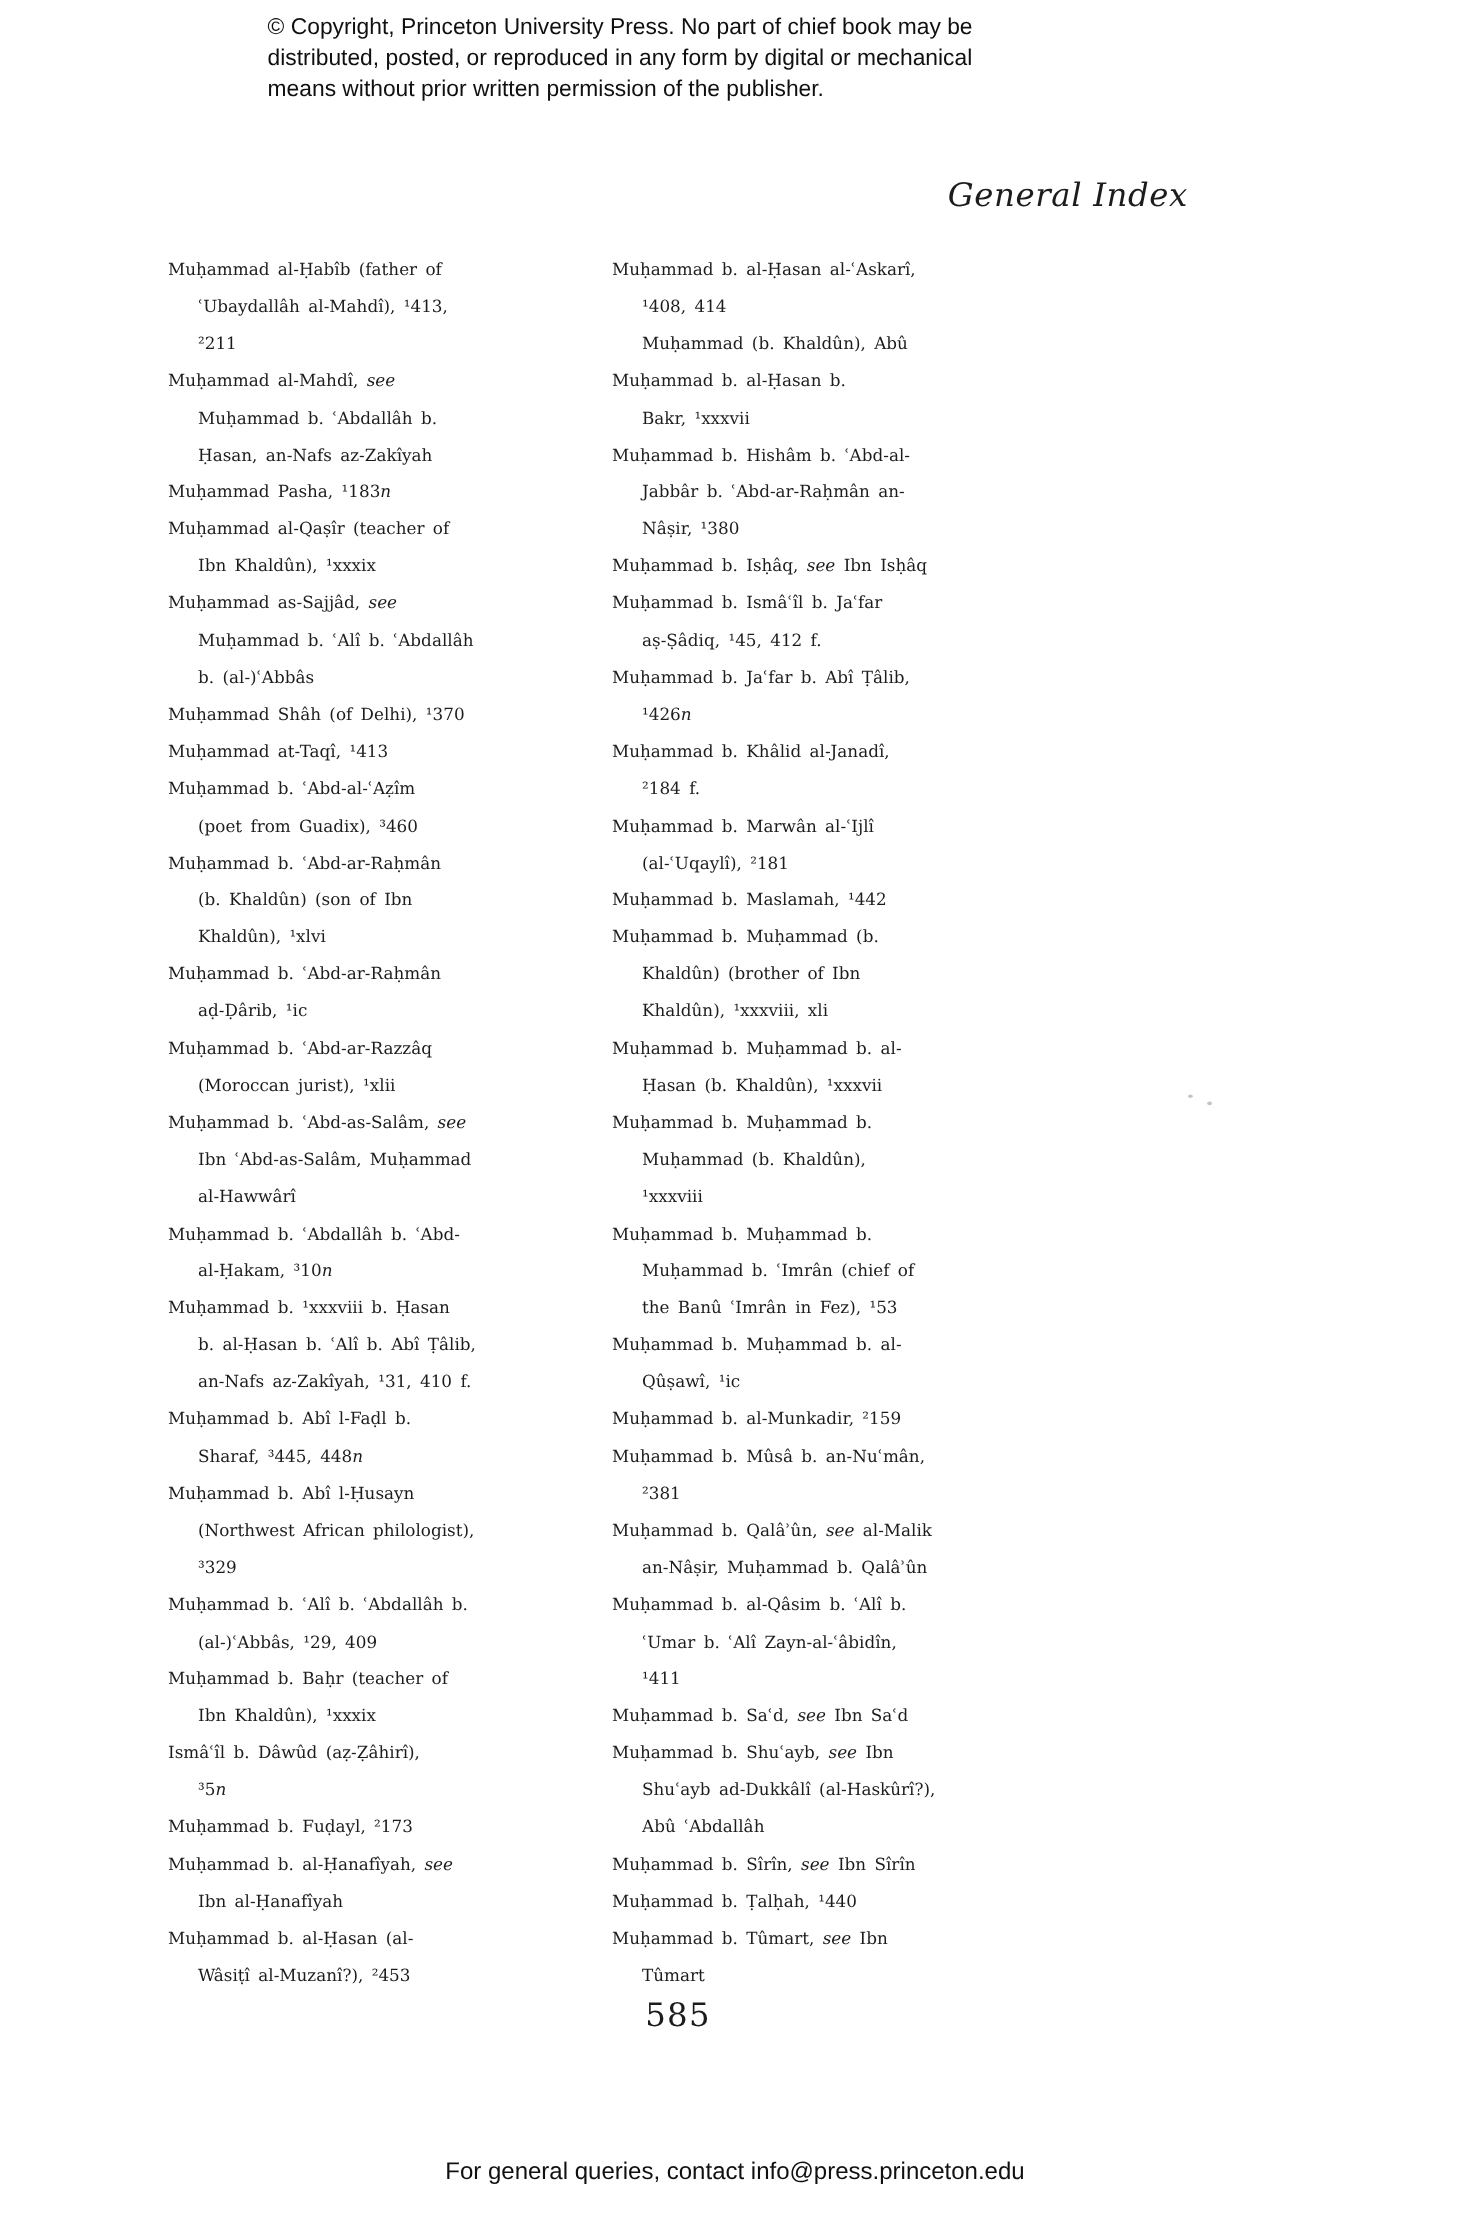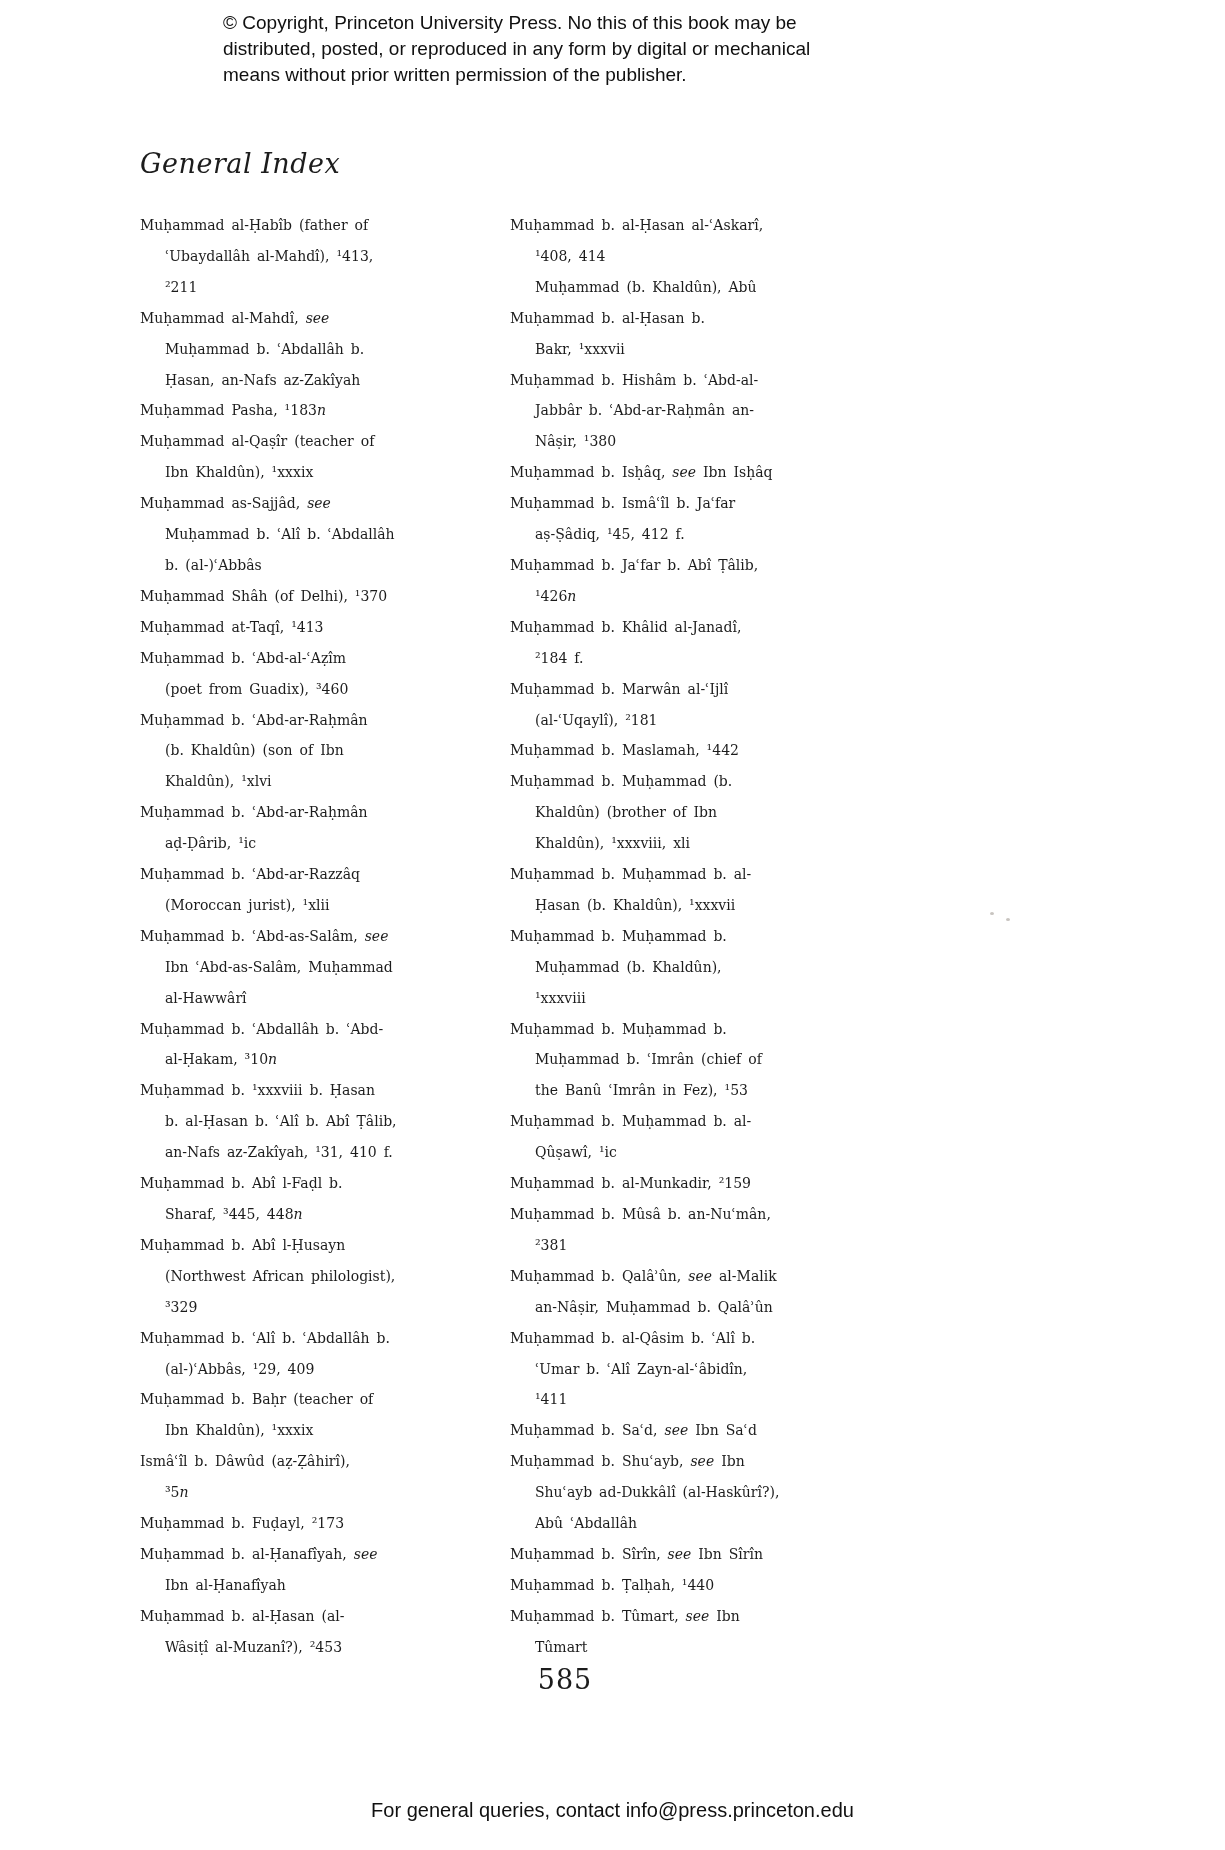--- a/index.html
+++ b/index.html
@@ -11,21 +11,21 @@
     color: #1c1c1c;
     overflow: hidden;
   }
   .copyright {
     position: absolute; left: 223px; top: 10px; width: 680px;
     font-family: "Liberation Sans", sans-serif;
     font-size: 19px; line-height: 26px; color: #101010;
   }
   .page-title {
     position: absolute; left: 140px; top: 148px; width: 850px;
-    text-align: left; font-style: italic; font-size: 27px;
+    text-align: right; font-style: italic; font-size: 27px;
     letter-spacing: 0.5px;
   }
   .index-col {
     position: absolute; top: 210px;
     font-size: 14px; line-height: 30.9px;
     word-spacing: 2.5px;
   }
   .index-col.left  { left: 140px; width: 395px; }
   .index-col.right { left: 510px; width: 505px; }
   .entry { margin: 0; }
@@ -43,21 +43,21 @@
   }
   .artifact {
     position: absolute; width: 4px; height: 3px;
     background: #c8c4c0; border-radius: 50%;
   }
 </style>
 </head>
 <body>
 
 <div class="copyright">
-  <div>© Copyright, Princeton University Press. No this of this book may be</div>
+  <div>© Copyright, Princeton University Press. No part of chief book may be</div>
   <div>distributed, posted, or reproduced in any form by digital or mechanical</div>
   <div>means without prior written permission of the publisher.</div>
 </div>
 
 <div class="page-title">General Index</div>
 
 <div class="index-col left">
     <div class="entry">
       <div class="line">Muḥammad al-Ḥabîb (father of</div>
       <div class="line cont">ʿUbaydallâh al-Mahdî), ¹413,</div>

